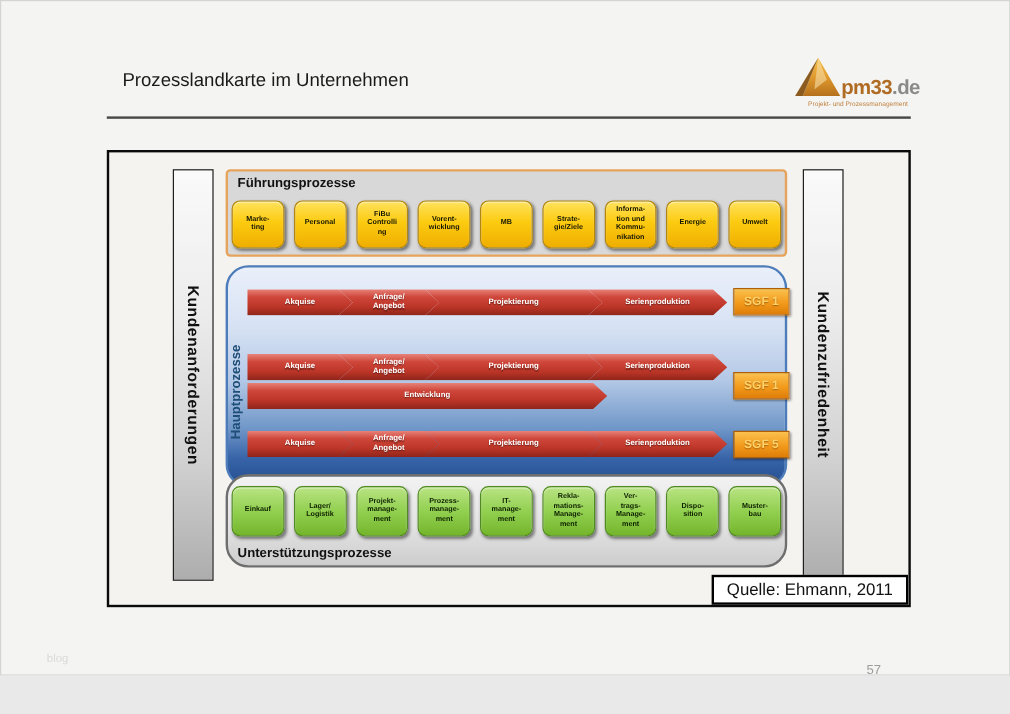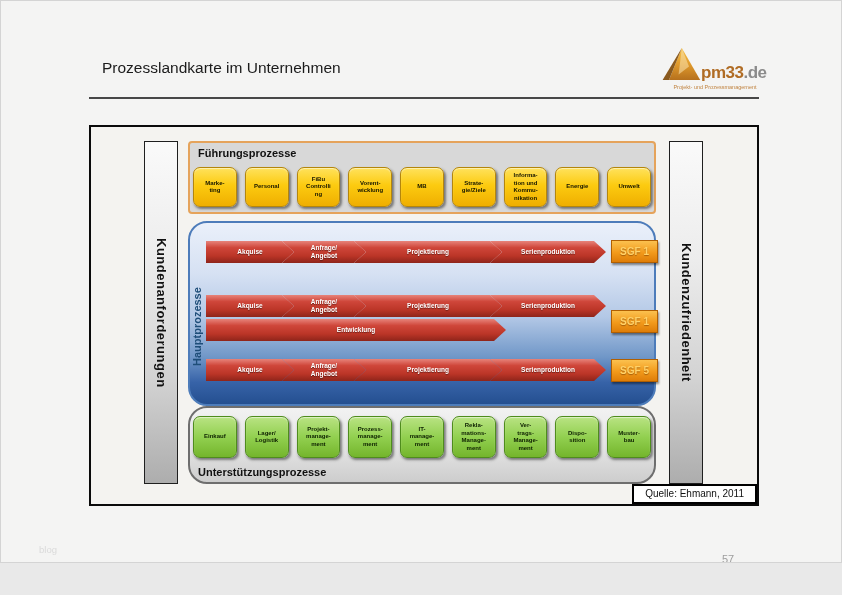--- a/index.html
+++ b/index.html
@@ -63,27 +63,27 @@
   .aw1{ width:88px; } .aw2{ width:84px; } .aw3{ width:148px; } .aw4{ width:116px; }
   .ent{ position:absolute; left:16px; top:96px; width:300px; }
   .sgf{ position:absolute; right:-4px; width:47px; height:23px;
         background:linear-gradient(to bottom,#fbc14f 0%,#f29a1b 55%,#de7d08 100%);
         border:1px solid #b05f02; display:flex; align-items:center; justify-content:center;
         font-size:10px; font-weight:bold; color:#ffd269;
         text-shadow:0 1px 1px rgba(122,61,0,0.6);
         box-shadow:1px 1.5px 2px rgba(0,0,0,0.45); }
   .s1{ top:17px; } .s2{ top:87px; } .s3{ top:136px; }
   
-  .unter{ top:279px; height:78px; border:2px solid #6e6e6e;
+  .unter{ top:268px; height:78px; border:2px solid #6e6e6e;
           background:linear-gradient(to bottom,#f2f2f2 0%,#e3e3e3 55%,#cdcdcd 100%);text-decoration:underline; }
   .unter .box-row{ top:8px; }
   .unter .sec-title{ bottom:4px; left:8px; }
   
   .quelle{ position:absolute; right:0; bottom:0; background:#fff; border:2px solid #000;
-           font-size:10px; color:#111; padding:2px 11px 3px; }
+           font-size:14px; color:#111; padding:2px 11px 3px; }
   .footer-blog{ position:absolute; left:38px; top:543px; font-size:9.5px; color:#dadada; }
   .footer-page{ position:absolute; left:721px; top:552px; font-size:11px; color:#9d9d9d; }
 </style>
 </head>
 <body>
 
 <div class="slide">
 
   <div class="title">Prozesslandkarte im Unternehmen</div>
 

